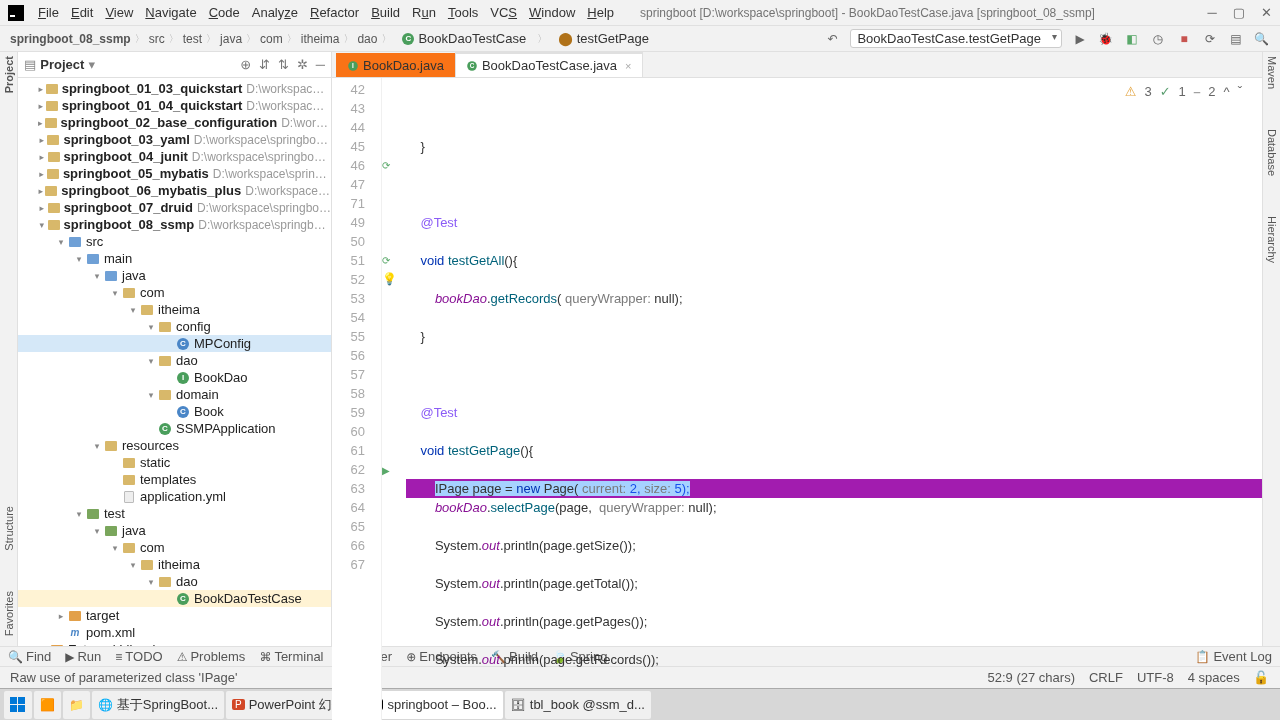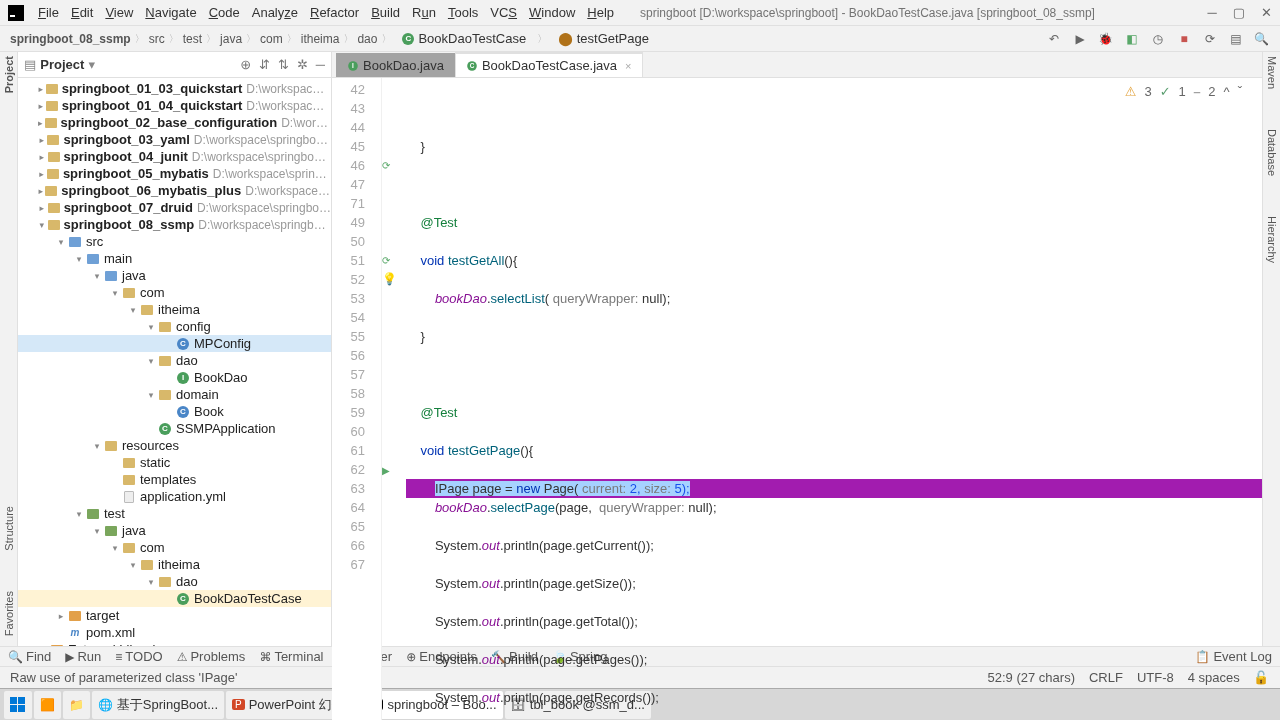--- a/index.html
+++ b/index.html
@@ -36,29 +36,29 @@
 .tree .row.sel { background:#d5e8f8; }
 .tree .row.hl { background:#fff3d4; }
 .folder-ico { width:12px; height:10px; background:#d8b86a; border-radius:1px; position:relative;}
 .folder-ico.blue { background:#6fa0d6; }
 .folder-ico.orange { background:#e2a04a; }
 .cls-ico { width:12px; height:12px; border-radius:50%; background:#4a86c7; color:#fff; font-size:8px; font-weight:bold; display:flex; align-items:center; justify-content:center;}
 .cls-ico.green { background:#4a9e5c; }
 .file-ico { width:10px; height:12px; background:#eee; border:1px solid #bbb; border-radius:1px;}
 .editor { flex:1; display:flex; flex-direction:column; background:#fff; }
 .tabs { height:26px; display:flex; align-items:flex-end; border-bottom:1px solid #e0e0e0; padding-left:4px; background:#f2f2f2;}
-.tab { padding:4px 10px; font-size:12px; border:1px solid transparent; border-bottom:none; background:#a3a3a3; display:flex; align-items:center; gap:4px; cursor:pointer;}
+.tab { padding:4px 10px; font-size:12px; border:1px solid transparent; border-bottom:none; background:#f97316; display:flex; align-items:center; gap:4px; cursor:pointer;}
 .tab.active { background:#fff; border-color:#e0e0e0; border-top:2px solid #e0e0e0;}
 .tab .close { color:#aaa; margin-left:4px; font-size:11px;}
 .editor-body { flex:1; display:flex; font-family:"JetBrains Mono","Consolas",monospace; font-size:14px; line-height:19px; position:relative;}
 .gutter { width:50px; text-align:right; color:#aaa; padding:2px 16px 0 0; background:#fff; border-right:1px solid #f0f0f0; user-select:none;}
 .gutter-marks { width:20px; position:relative; }
 .code { flex:1; padding:2px 0 0 4px; white-space:pre; position:relative;}
 .kw { color:#0033b3; }
-.ann { color:#15803d; }
+.ann { color:#8b5cf6; }
 .num { color:#1750eb; }
 .fn { color:#00627a; }
 .fld { color:#871094; font-style:italic;}
 .par { color:#7a7a7a; }
 .highlight-line { background:#a21caf; display:inline-block; width:100%; }
 .sel-text { background:#a6d2ff; }
 .inspections { position:absolute; top:4px; right:20px; font-size:11px; color:#666; display:flex; gap:8px; align-items:center;}
 .bottom-tabs { height:20px; background:#f2f2f2; border-top:1px solid #e0e0e0; display:flex; align-items:center; padding:0 8px; gap:14px;}
 .bottom-tabs .btab { font-size:12px; color:#555; display:flex; align-items:center; gap:3px; cursor:pointer;}
 .bottom-tabs .right { margin-left:auto; }
@@ -121,20 +121,21 @@
       <span class="cls-ico green">C</span>
       <span>BookDaoTestCase</span>
     </span>
     <span class="sep">〉</span>
   <span class="pill">
       <span style="color:#b07219">⬤</span>
       <span>testGetPage</span>
     </span>
   <div class="right">
     <span class="toolicon">↶</span>
+    <div class="run-select"><span>BookDaoTestCase.testGetPage</span></div>
     <span class="toolicon run-green">▶</span>
     <span class="toolicon bug-green">🐞</span>
     <span class="toolicon" style="color:#59a869">◧</span>
     <span class="toolicon">◷</span>
     <span class="toolicon" style="color:#c75450">■</span>
     <span class="toolicon">⟳</span>
     <span class="toolicon">▤</span>
     <span class="toolicon">🔍</span>
   </div>
 </div>
@@ -456,28 +457,27 @@
         <div style="position:absolute;top:173px" class="run-mark">⟳</div>
         <div style="position:absolute;top:192px" class="bulb">💡</div>
         <div style="position:absolute;top:383px" class="run-mark">▶</div>
       </div>
       <div class="code">
 <div> </div>
 <div>    }</div>
 <div> </div>
 <div><span class="ann">    @Test</span></div>
 <div><span class="kw">    void </span><span class="fn">testGetAll</span><span>(){</span></div>
-<div><span class="fld">        bookDao</span><span>.</span><span class="fn">selectList</span><span>( </span><span class="par">queryWrapper:</span><span> null);</span></div>
+<div><span class="fld">        bookDao</span><span>.</span><span class="fn">getRecords</span><span>( </span><span class="par">queryWrapper:</span><span> null);</span></div>
 <div>    }</div>
 <div> </div>
 <div><span class="ann">    @Test</span></div>
 <div><span class="kw">    void </span><span class="fn">testGetPage</span><span>(){</span></div>
 <div class="highlight-line"><span>        </span><span class="sel-text"><span>IPage page </span><span>= </span><span class="kw">new </span><span>Page</span><span>( </span><span class="par">current:</span><span class="num"> 2, </span><span class="par">size:</span><span class="num"> 5);</span></span></div>
 <div><span class="fld">        bookDao</span><span>.</span><span class="fn">selectPage</span><span>(page,  </span><span class="par">queryWrapper:</span><span> null);</span></div>
-<div><span>        System.</span><span class="fld">out</span><span>.println(page.getCurrent());</span></div>
 <div><span>        System.</span><span class="fld">out</span><span>.println(page.getSize());</span></div>
 <div><span>        System.</span><span class="fld">out</span><span>.println(page.getTotal());</span></div>
 <div><span>        System.</span><span class="fld">out</span><span>.println(page.getPages());</span></div>
 <div><span>        System.</span><span class="fld">out</span><span>.println(page.getRecords());</span></div>
 
 
 
 
 
 

